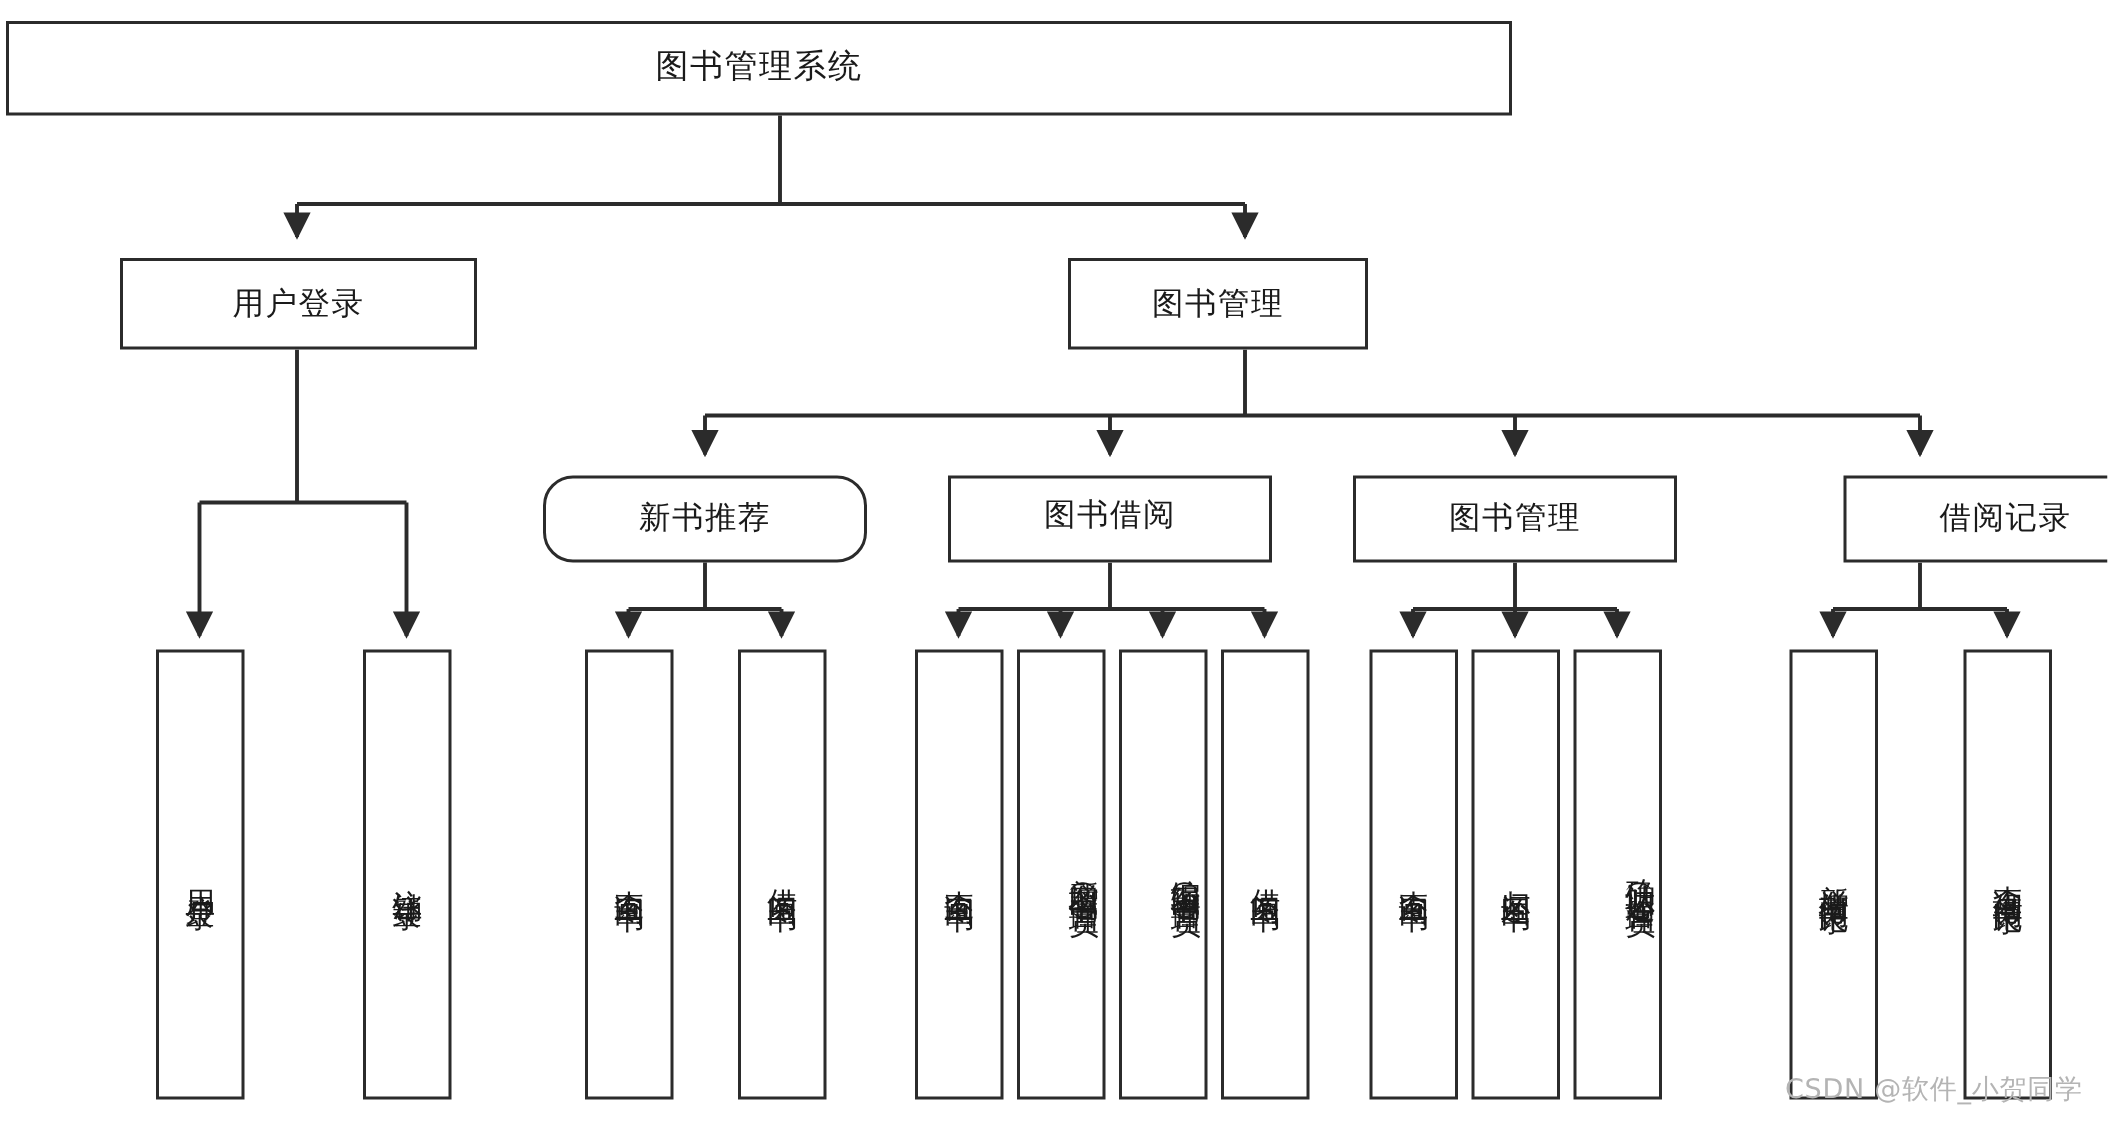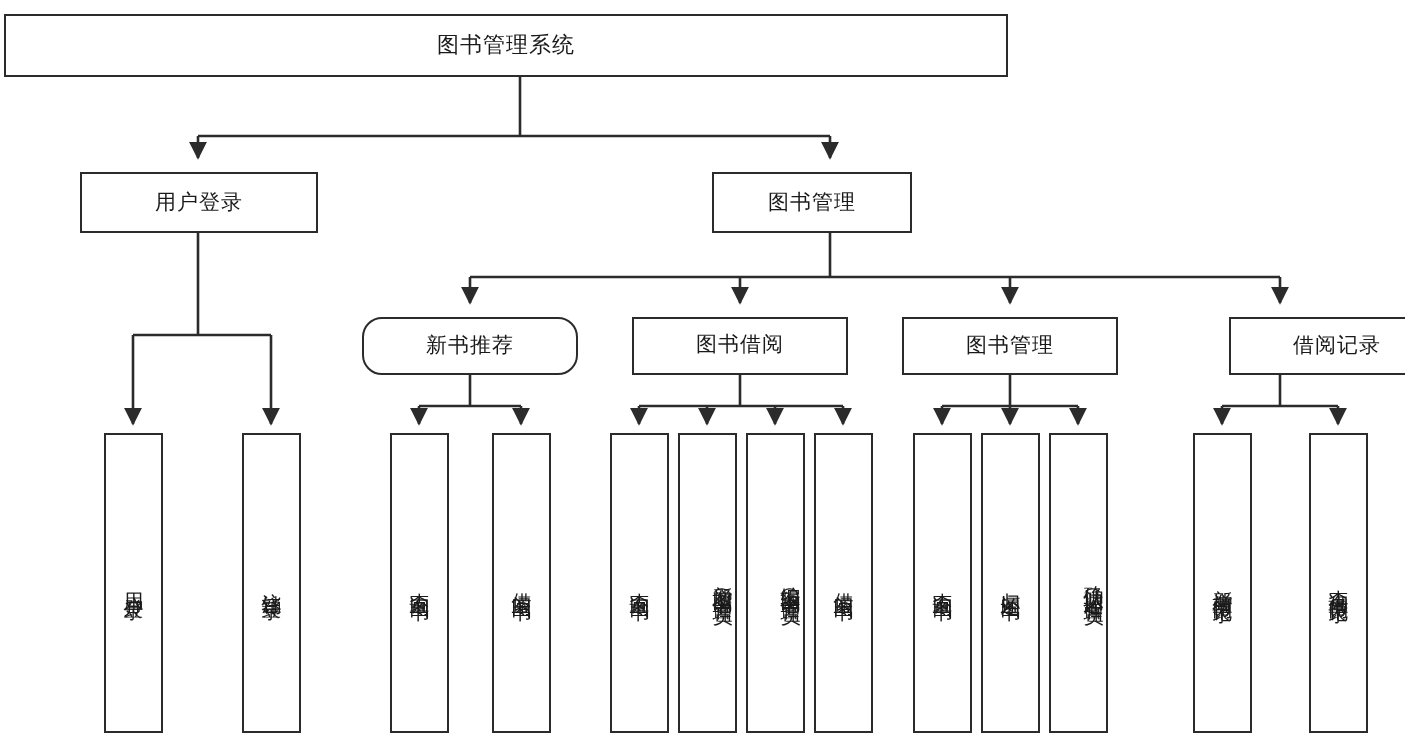--- a/index.html
+++ b/index.html
@@ -187,14 +187,17 @@
     <span>确认归还（管理员）</span>
   </div>
 
   <div class="node vert mid-align" style="left:1193px; top:433px; width:59px; height:300px;">
     <span>新增借阅记录</span>
   </div>
   <div class="node vert mid-align" style="left:1309px; top:433px; width:59px; height:300px;">
     <span>查询借阅记录</span>
   </div>
 
+  <div class="watermark" style="left:1190px; top:714px;">
+    <span>CSDN @软件_小贺同学</span>
+  </div>
 
 </div>
 
 </body></html>

